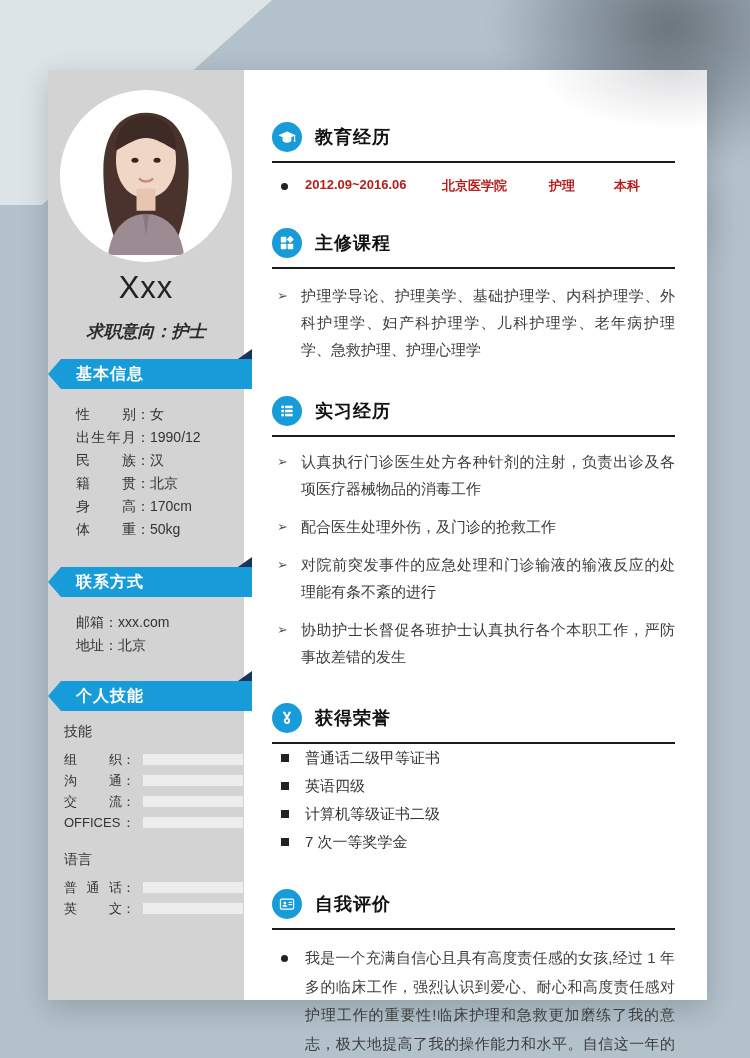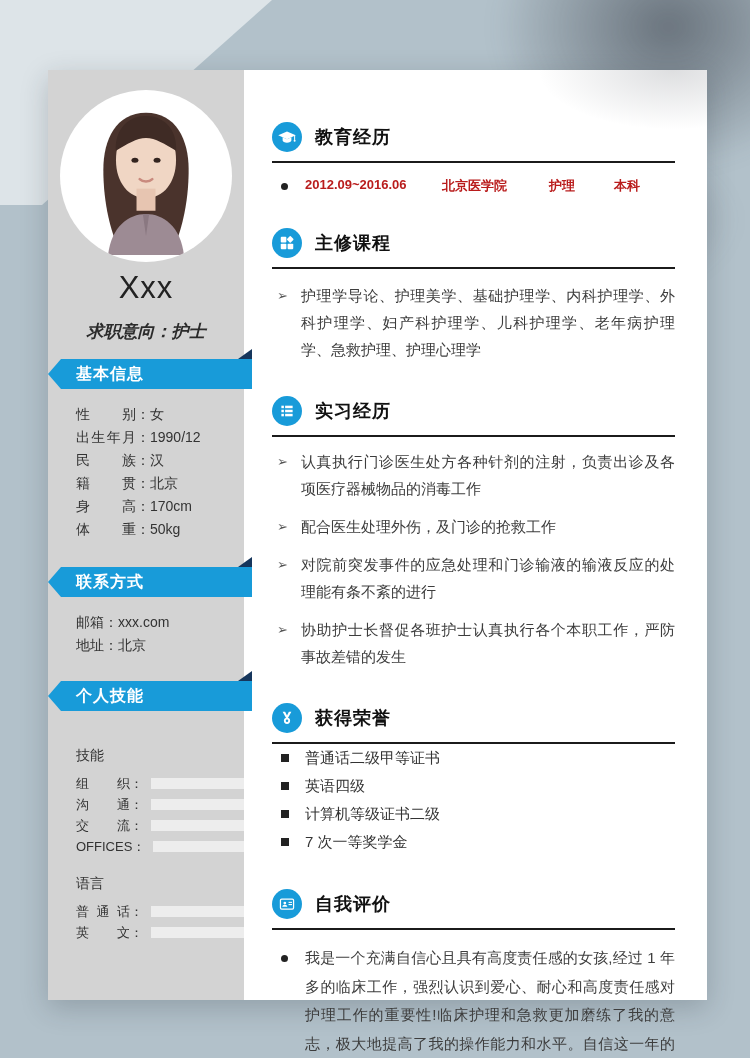--- a/index.html
+++ b/index.html
@@ -37,21 +37,21 @@
     display:flex; align-items:center; padding-left:28px;
     color:#fff; font-size:16px; font-weight:bold; letter-spacing:1px; }
   .ribbon .fold { position:absolute; right:0; top:-10px; width:14px; height:10px; background:#16365c;
     clip-path:polygon(0 100%,100% 0,100% 100%); }
 
   .side-block { padding:14px 0 0 28px; }
   .info-row { font-size:14px; color:#333; line-height:23px; white-space:nowrap; }
   .jlabel { display:inline-block; width:60px; text-align:justify; text-align-last:justify; vertical-align:top; }
   .colon { display:inline-block; }
 
-  .skills-block { padding:12px 0 0 28px;margin-top:24px; }
+  .skills-block { padding:12px 0 0 16px; }
   .skill-subtitle { font-size:14px; color:#333; margin-bottom:8px; }
   .skill-row { display:flex; align-items:center; height:21px; font-size:13px; color:#333; }
   .skill-row .jlabel { width:58px; font-size:13px; }
   .bar-track { width:100px; height:11px; background:#ededed; margin-left:8px; }
   .bar-fill { height:100%; background:#189bd9; }
   .lang-group { margin-top:18px; }
 
   
   .main { flex:1; padding:52px 32px 0 28px; }
   .section { margin-top:33px; }

